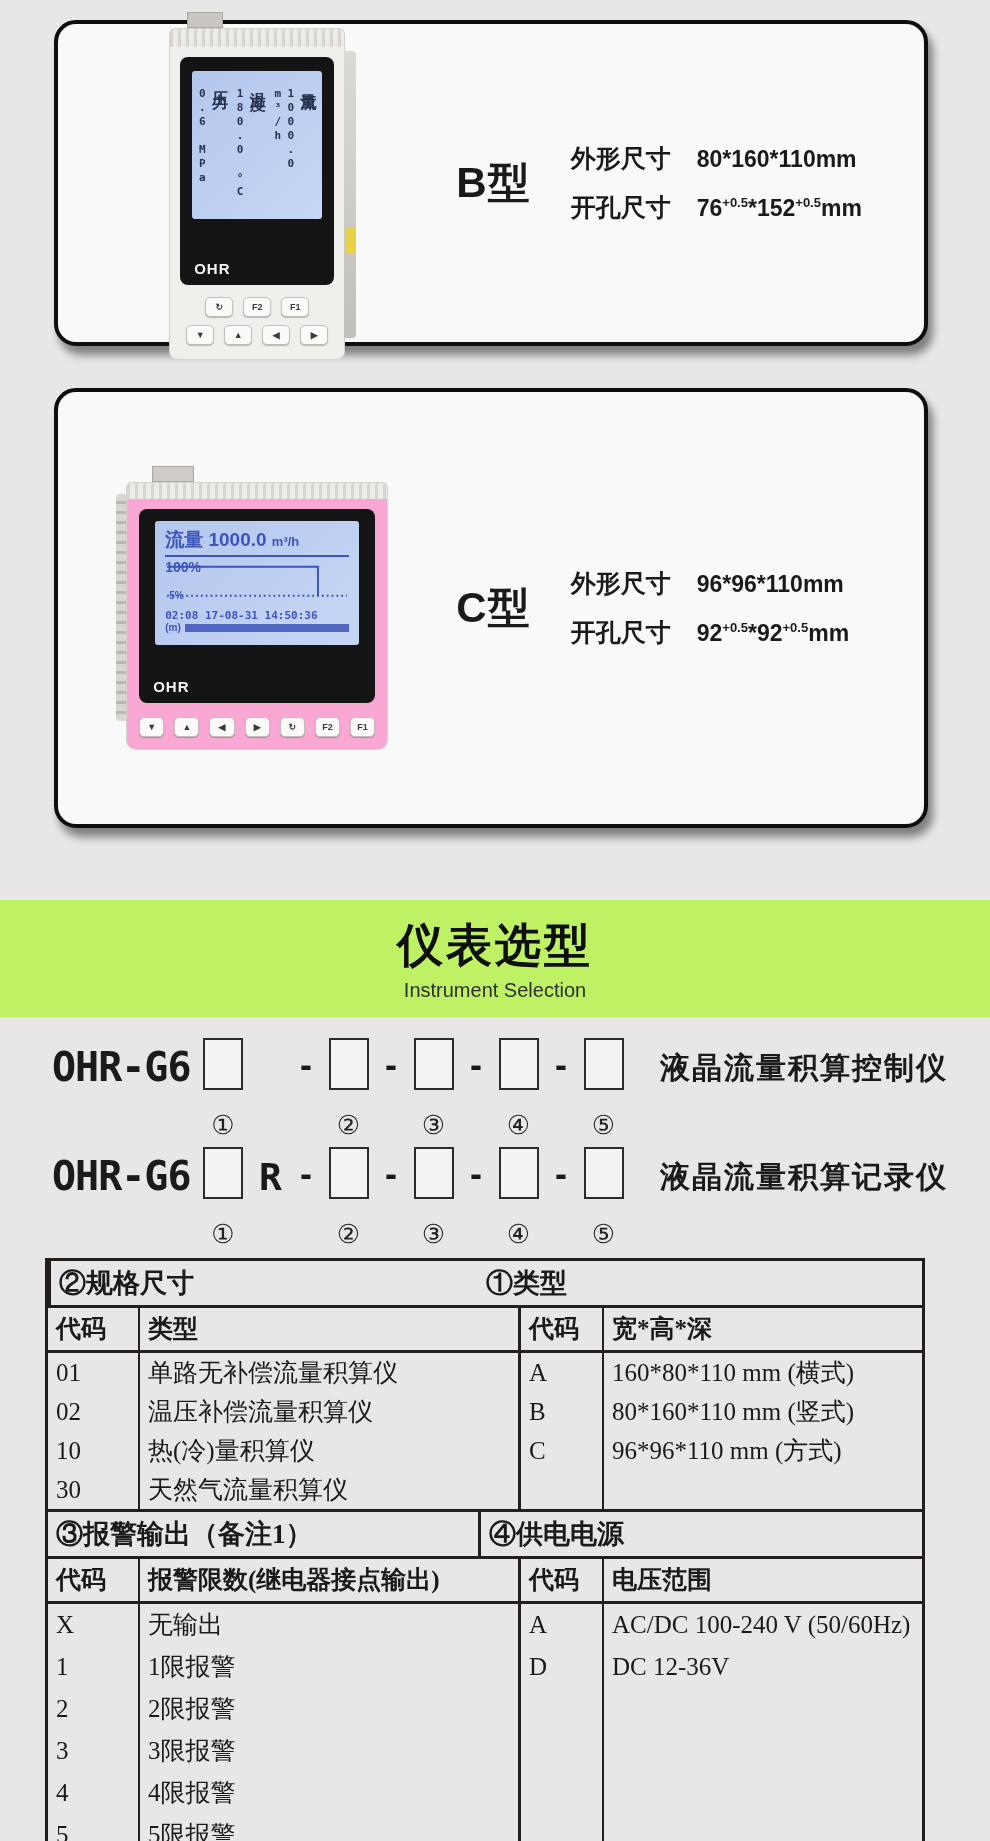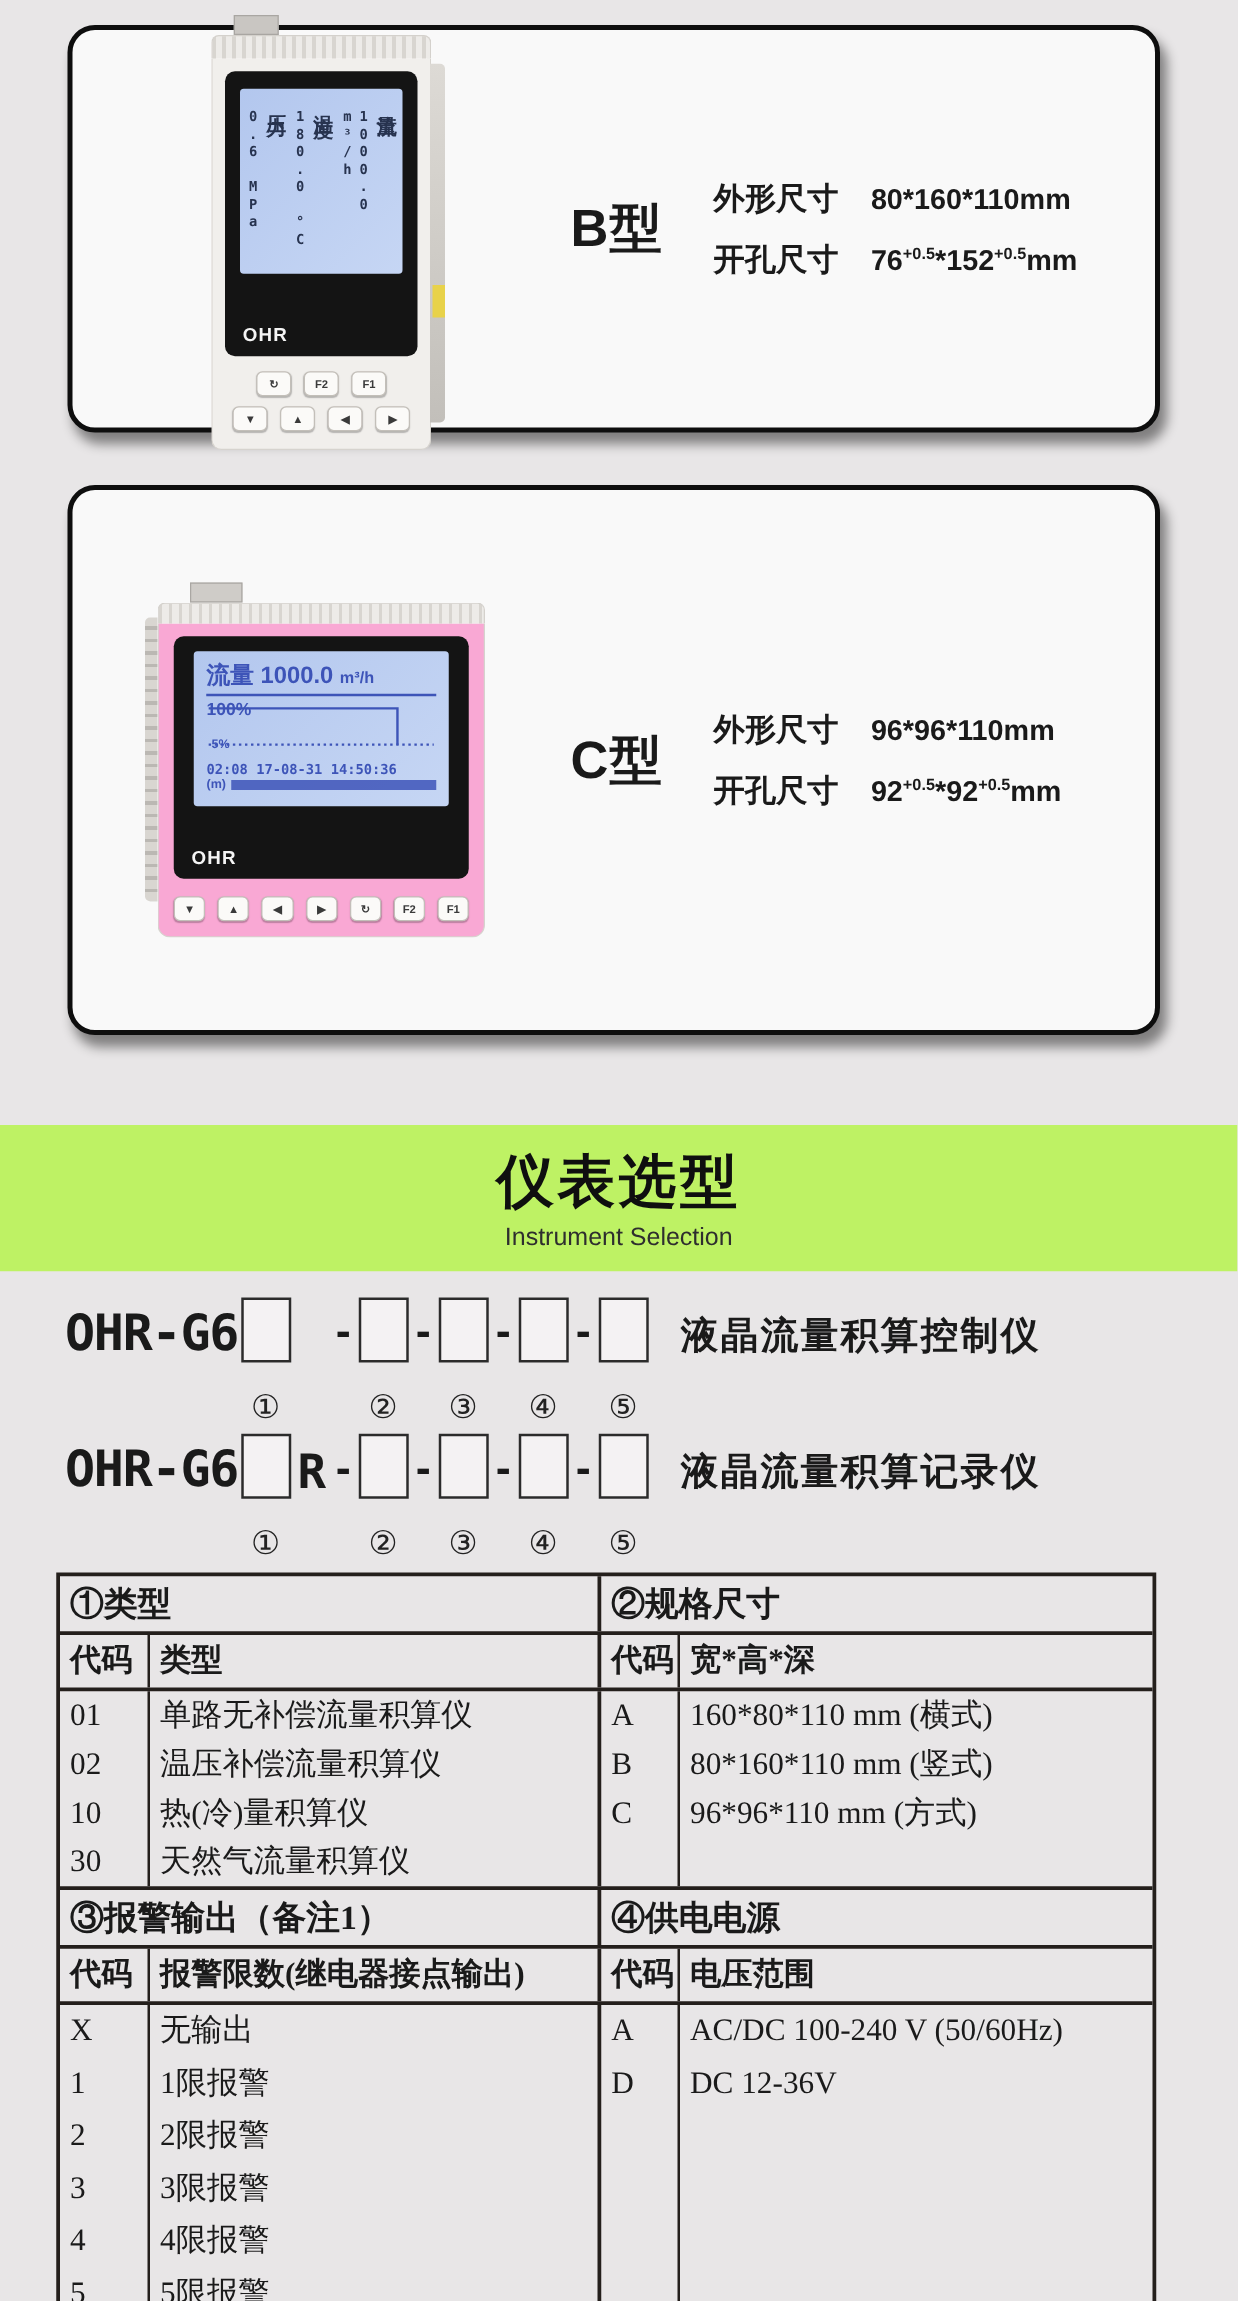--- a/index.html
+++ b/index.html
@@ -72,38 +72,38 @@
   .lcd-bar-row{display:flex;align-items:center;gap:4px;font-size:10px;font-weight:bold;}
   .lcd-bar{height:8px;flex:1;background:#3d54b8;opacity:.85;}
   .devC .keys{margin-top:14px;}
   
   .band{position:absolute;top:900px;left:0;width:990px;height:117px;background:#bef264;
     display:flex;flex-direction:column;align-items:center;justify-content:center;}
   .band .zh{font-size:46px;font-weight:bold;letter-spacing:3px;color:#0f0f0f;}
   .band .en{font-size:20px;color:#2e2e2e;margin-top:2px;}
   
   .codes{position:absolute;top:1038px;left:52px;width:900px;}
-  .code-line{display:flex;align-items:flex-start;}
+  .code-line{display:flex;align-items:flex-start;justify-content:space-between;}
   .code-line + .code-line{margin-top:6px;}
   .prefix{font-family:"DejaVu Sans Mono",monospace;font-size:40px;font-weight:bold;
     letter-spacing:-1px;margin-top:6px;}
   .pos{display:flex;flex-direction:column;align-items:center;margin:0 2px;}
   .codebox{width:40px;height:52px;border:2px solid #2b2b2b;background:#f4f2f3;box-sizing:border-box;}
   .posnum{font-size:26px;font-family:"Liberation Serif",serif;margin-top:20px;color:#222;}
   .rslot{width:30px;font-size:38px;font-weight:bold;font-family:"DejaVu Sans Mono",monospace;
     margin-top:8px;text-align:center;}
   .dash{font-size:36px;font-weight:bold;margin:6px 4px 0 4px;}
   .desc{font-size:30px;font-weight:bold;letter-spacing:2px;margin:10px 4px 0 24px;white-space:nowrap;}
   
   .tbl{position:absolute;top:1258px;left:45px;width:880px;box-sizing:border-box;
     border:3px solid #241f1c;font-family:"Liberation Serif",serif;}
   .trow{display:grid;border-top:3px solid #241f1c;box-sizing:border-box;}
   .trow:first-child{border-top:none;}
   .ghead{grid-template-columns:430px 1fr;}
-  .cols4{grid-template-columns:70px 360px 64px 1fr;}
+  .cols4{grid-template-columns:70px 360px 64px 1fr;gap:20px;}
   .cell{padding:0 8px;box-sizing:border-box;overflow:hidden;white-space:nowrap;}
   .bl2{border-left:2px solid #241f1c;}
   .bl3{border-left:3px solid #241f1c;}
   .ghead .cell{font-size:27px;font-weight:bold;line-height:44px;height:44px;}
   .subhead .cell{font-size:25px;font-weight:bold;line-height:42px;height:42px;}
   .stack div{font-size:25px;}
   .s1 .stack div{line-height:39px;height:39px;}
   .s1 .stack{height:156px;}
   .s2 .stack div{line-height:42px;height:42px;}
   .s2 .stack{height:252px;}
@@ -280,22 +280,22 @@
       <div class="codebox"></div>
       <div class="posnum">⑤</div>
     </div>
     <div class="desc">液晶流量积算记录仪</div>
   </div>
 </div>
 
 <div class="tbl">
 
   <div class="trow ghead s1">
+    <div class="cell bl3">②规格尺寸</div>
     <div class="cell">①类型</div>
-    <div class="cell bl3">②规格尺寸</div>
   </div>
   <div class="trow cols4 subhead s1">
     <div class="cell">代码</div>
     <div class="cell bl2">类型</div>
     <div class="cell bl3">代码</div>
     <div class="cell bl2">宽*高*深</div>
   </div>
   <div class="trow cols4 s1">
     <div class="cell stack">
       <div>01</div>

